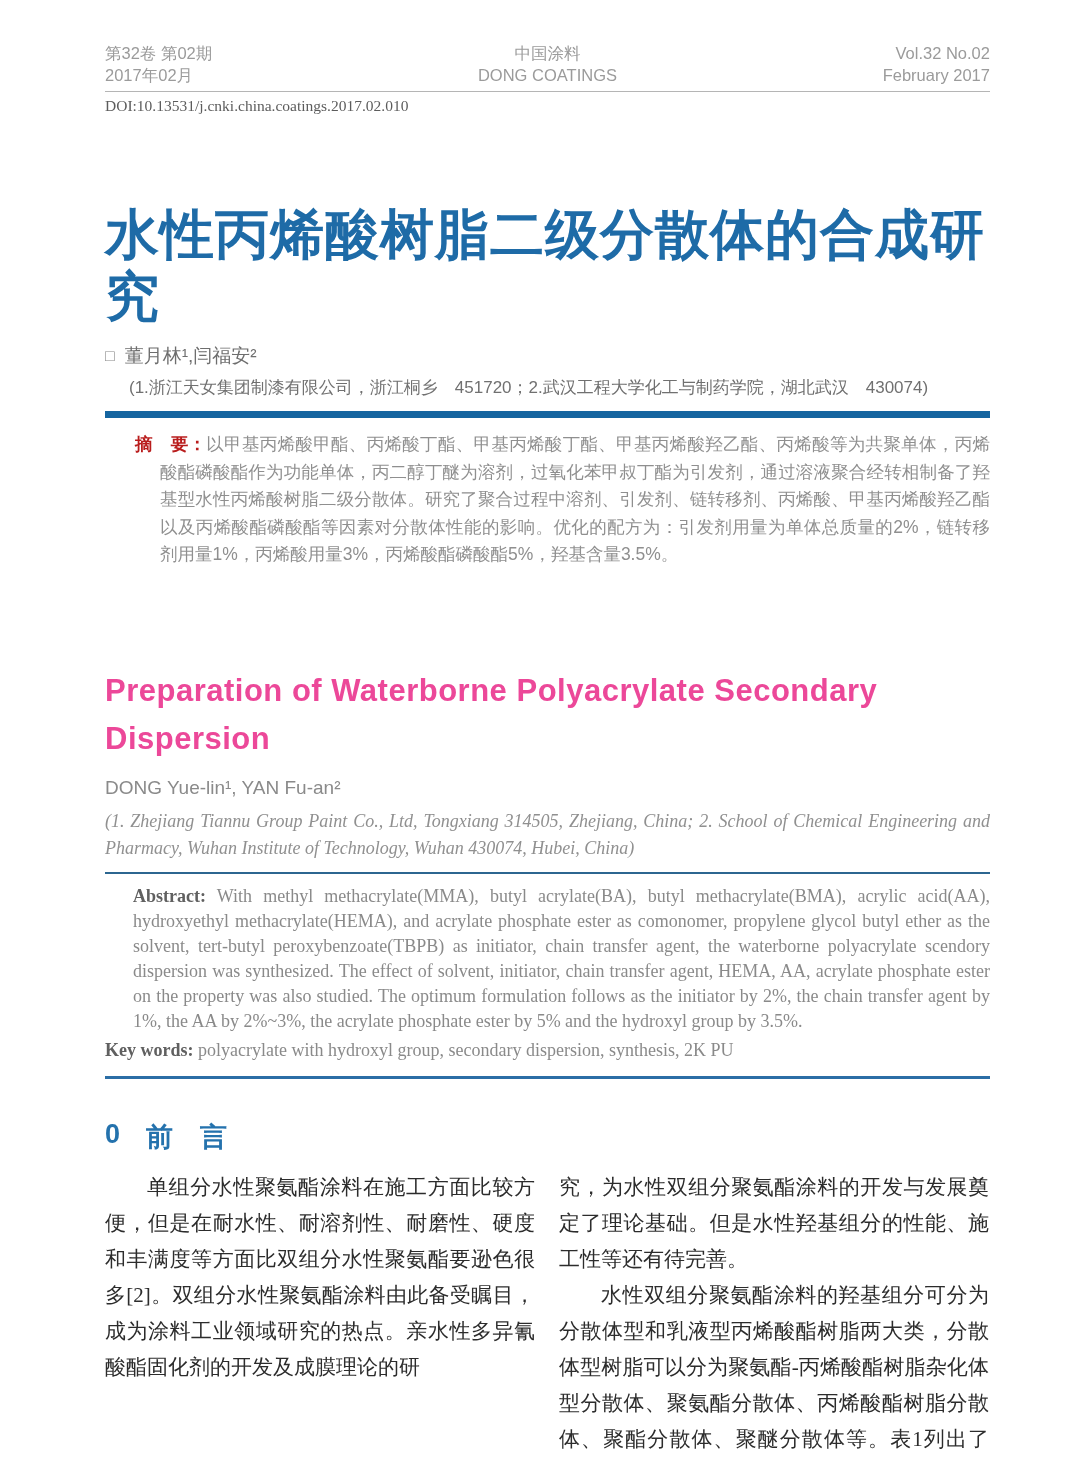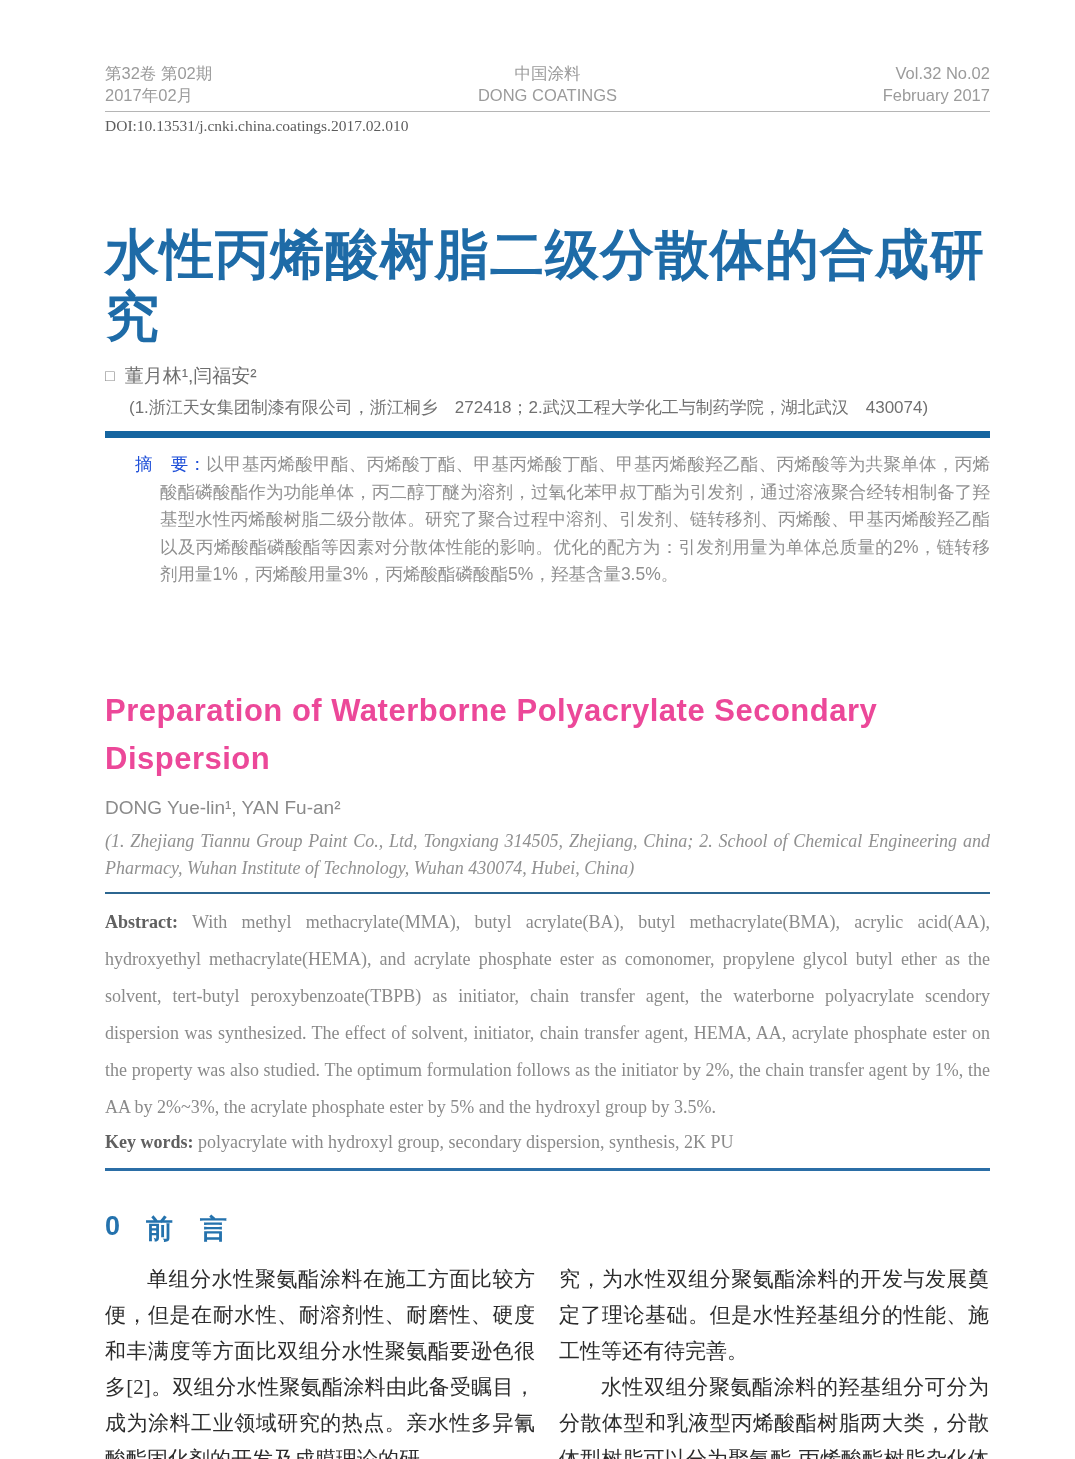--- a/index.html
+++ b/index.html
@@ -6,54 +6,54 @@
   body {
     width:1075px; height:1459px;
     background:#ffffff;
     font-family:"Liberation Sans", sans-serif;
     position:relative; overflow:hidden;
     color:#333;
   }
   .page { position:absolute; left:105px; top:0; width:885px; }
 
   
-  .jheader { display:flex; justify-content:space-between; padding-top:62px;
+  .jheader { display:flex; justify-content:space-between; padding-top:42px;
              color:#9b9b9b; font-size:16.5px; line-height:22px; }
   .jheader .col-c { text-align:center; }
   .jheader .col-r { text-align:right; }
   .header-rule { border-top:1.5px solid #b5b5b5; margin-top:5px; }
   .doi { color:#5c5c5c; font-size:15.5px; margin-top:5px;
          font-family:"Liberation Serif", serif; }
 
   
   .cn-title { margin-top:88px; font-size:54px; font-weight:bold;
               color:#1e6ba7; letter-spacing:1px; line-height:62px;
               font-family:"Liberation Sans", sans-serif; }
   .cn-authors { margin-top:16px; color:#6e6e6e; font-size:19px; display:flex; align-items:center; gap:10px; }
   .author-box { font-size:16px; color:#8a8a8a; line-height:16px; }
   .cn-affil { margin-top:7px; padding-left:24px; color:#707070; font-size:17px; }
   .thick-bar { height:7px; background:#1565a0; margin-top:12px; }
 
   .cn-abstract { margin-top:13px; color:#8f8f8f; font-size:17.5px; line-height:27.5px;
                  text-align:justify; padding-left:55px; text-indent:-25px; }
-  .cn-abstract b, .cn-keywords b, .cn-clc b { font-weight:normal; color:#1d4ed8; }
+  .cn-abstract b, .cn-keywords b, .cn-clc b { font-weight:bold; color:#b91c1c; }
   .cn-keywords { margin-top:6px; padding-left:30px; color:#8f8f8f; font-size:17.5px; }
   .cn-clc-row { display:flex; margin-top:8px; padding-left:30px; color:#8f8f8f; font-size:17.5px; }
   .cn-clc-row .clc   { width:320px; }
   .cn-clc-row .dcode { width:215px; }
 
   
   .en-title { margin-top:98px; color:#ec4899; font-size:31px; font-weight:bold;
               line-height:48px; max-width:810px; letter-spacing:0.5px; }
   .en-authors { margin-top:14px; color:#8a8a8a; font-size:19px; }
   .en-affil { margin-top:9px; color:#909090; font-size:18px; font-style:italic;
               font-family:"Liberation Serif", serif; line-height:27px; text-align:justify; }
   .thin-rule { border-top:2px solid #2c6690; margin-top:10px; }
-  .en-abstract { margin-top:10px; color:#8a8a8a; font-size:18px; line-height:37px;
-                 text-align:justify; font-family:"Liberation Serif", serif; }
+  .en-abstract { margin-top:10px; color:#8a8a8a; font-size:18px; line-height:25px;
+                 text-align:justify; font-family:"Liberation Serif", serif;margin-left:28px; }
   .en-abstract .lbl, .en-keywords .lbl { font-weight:bold; color:#606060; }
   .en-keywords { margin-top:2px; color:#8a8a8a; font-size:18px;
                  font-family:"Liberation Serif", serif; line-height:28px; }
   .blue-rule { border-top:3px solid #2b6ea6; margin-top:12px; }
 
   
   .sec-heading { margin-top:40px; color:#2472ad; font-size:27px; font-weight:bold;
                  display:flex; gap:26px; }
   .columns { display:flex; gap:24px; margin-top:14px; }
   .colmn { width:430px; color:#2c2c2c; font-size:21px; line-height:36px;
@@ -81,21 +81,21 @@
     </div>
   </div>
   <div class="header-rule"></div>
   <div class="doi">DOI:10.13531/j.cnki.china.coatings.2017.02.010</div>
 
   <h1 class="cn-title" style="margin-bottom:8px;">水性丙烯酸树脂二级分散体的合成研究</h1>
   <div class="cn-authors">
     <span class="author-box">□</span>
     <span>董月林¹,闫福安²</span>
   </div>
-  <div class="cn-affil">(1.浙江天女集团制漆有限公司，浙江桐乡　272418；2.武汉工程大学化工与制药学院，湖北武汉　430074)</div>
+  <div class="cn-affil">(1.浙江天女集团制漆有限公司，浙江桐乡　451720；2.武汉工程大学化工与制药学院，湖北武汉　430074)</div>
   <div class="thick-bar"></div>
 
   <div class="cn-abstract"><b>摘　要：</b><span>以甲基丙烯酸甲酯、丙烯酸丁酯、甲基丙烯酸丁酯、甲基丙烯酸羟乙酯、丙烯酸等为共聚单体，丙烯酸酯磷酸酯作为功能单体，丙二醇丁醚为溶剂，过氧化苯甲叔丁酯为引发剂，通过溶液聚合经转相制备了羟基型水性丙烯酸树脂二级分散体。研究了聚合过程中溶剂、引发剂、链转移剂、丙烯酸、甲基丙烯酸羟乙酯以及丙烯酸酯磷酸酯等因素对分散体性能的影响。优化的配方为：引发剂用量为单体总质量的2%，链转移剂用量1%，丙烯酸用量3%，丙烯酸酯磷酸酯5%，羟基含量3.5%。</span></div>
 
   <h2 class="en-title" style="margin-bottom:0;">Preparation of Waterborne Polyacrylate Secondary Dispersion</h2>
   <div class="en-authors">DONG Yue-lin¹, YAN Fu-an²</div>
   <div class="en-affil">(1. Zhejiang Tiannu Group Paint Co., Ltd, Tongxiang 314505, Zhejiang, China; 2. School of Chemical Engineering and Pharmacy, Wuhan Institute of Technology, Wuhan 430074, Hubei, China)</div>
   <div class="thin-rule"></div>
 
   <div class="en-abstract"><span class="lbl">Abstract:</span><span> With methyl methacrylate(MMA), butyl acrylate(BA), butyl methacrylate(BMA), acrylic acid(AA), hydroxyethyl methacrylate(HEMA), and acrylate phosphate ester as comonomer, propylene glycol butyl ether as the solvent, tert-butyl peroxybenzoate(TBPB) as initiator, chain transfer agent, the waterborne polyacrylate scendory dispersion was synthesized. The effect of solvent, initiator, chain transfer agent, HEMA, AA, acrylate phosphate ester on the property was also studied. The optimum formulation follows as the initiator by 2%, the chain transfer agent by 1%, the AA by 2%~3%, the acrylate phosphate ester by 5% and the hydroxyl group by 3.5%.</span></div>

